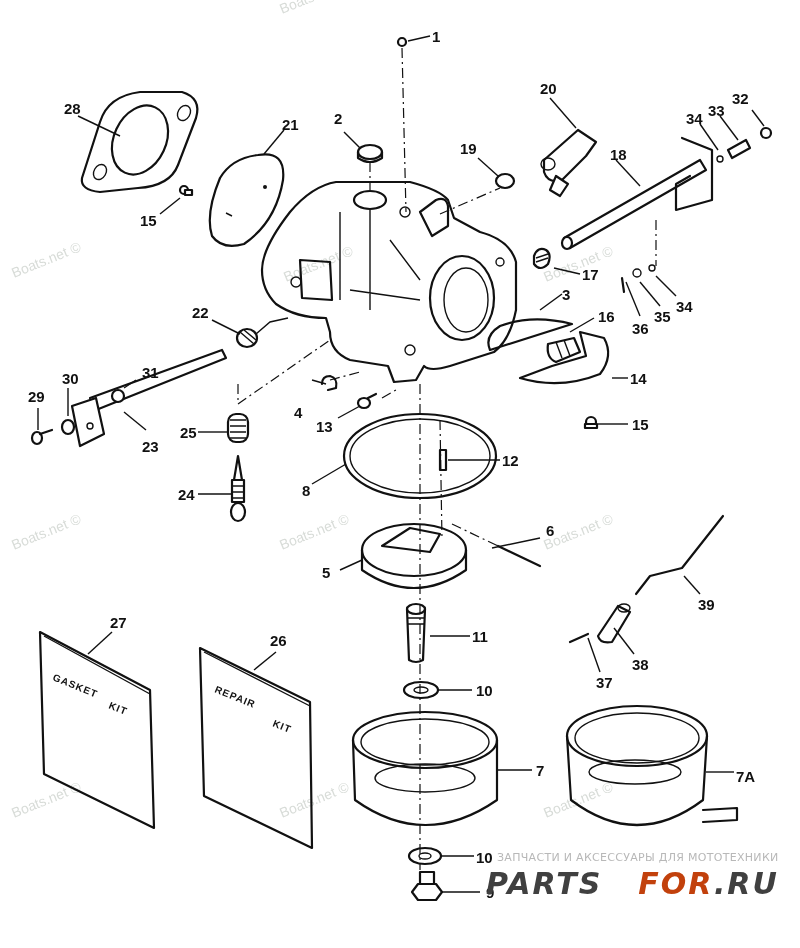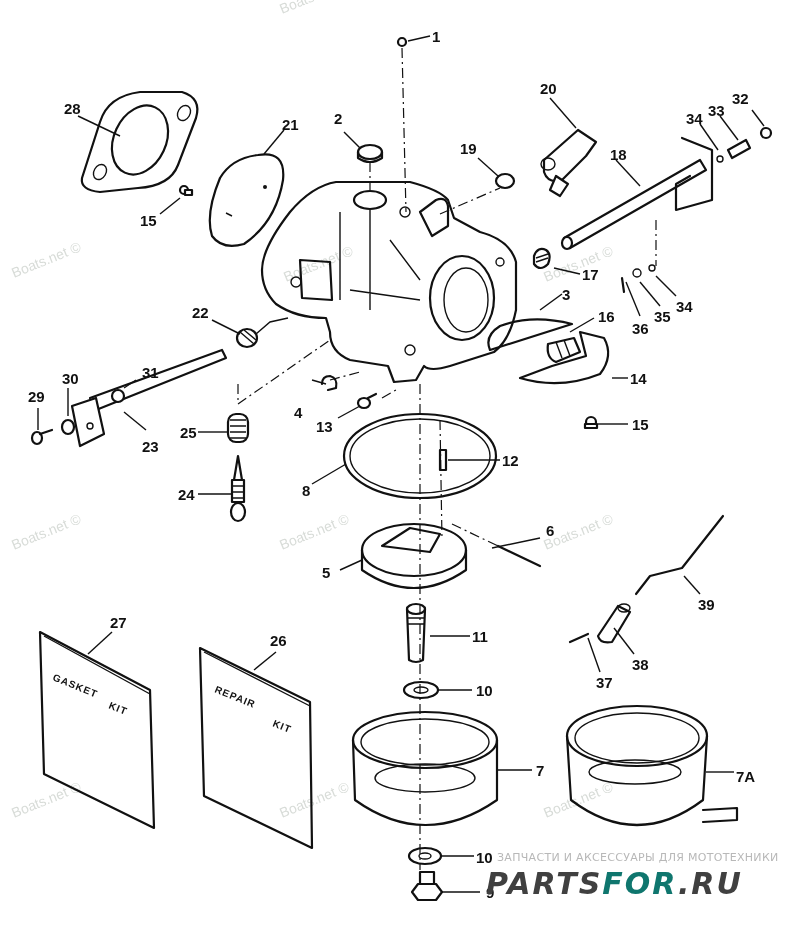--- a/index.html
+++ b/index.html
@@ -9,21 +9,21 @@
   .partf { fill:#fff; stroke:#111; stroke-width:2.2; stroke-linejoin:round; }
   .thin { fill:none; stroke:#111; stroke-width:1.4; }
   .lead { stroke:#111; stroke-width:1.4; fill:none; }
   .dash { stroke:#111; stroke-width:1.2; fill:none; stroke-dasharray:10 4 2 4; }
   .lbl { font-family:"Liberation Sans Narrow","Liberation Sans",sans-serif; font-size:15px; font-weight:bold; fill:#111; }
   .kit { font-family:"Liberation Sans", sans-serif; font-size:10px; font-weight:bold; fill:#111; letter-spacing:1px; }
   .wm { font-family:"Liberation Sans", sans-serif; font-size:14px; fill:#d8dcd8; }
   .wm-ru { position:absolute; left:497px; top:851px; font-family:"DejaVu Sans", sans-serif; font-size:11px; color:#b8b8b8; letter-spacing:0.3px; white-space:nowrap; }
   .wm-brand { position:absolute; left:486px; top:866px; font-family:"DejaVu Sans", sans-serif; font-size:30px; font-weight:bold; font-style:italic; letter-spacing:2px; white-space:nowrap; }
   .wm-brand .a { color:#404040; }
-  .wm-brand .b { color:#0f766e; }
+  .wm-brand .b { color:#c2410c;margin-left:36px; }
 </style>
 </head>
 <body>
 
 <svg id="diagram" viewBox="0 0 800 948">
 
   <g>
     <text class="wm" x="14" y="278" transform="rotate(-22 14 278)">Boats.net ©</text>
     <text class="wm" x="282" y="14" transform="rotate(-22 282 14)">Boats.net ©</text>
     <text class="wm" x="286" y="282" transform="rotate(-22 286 282)">Boats.net ©</text>

